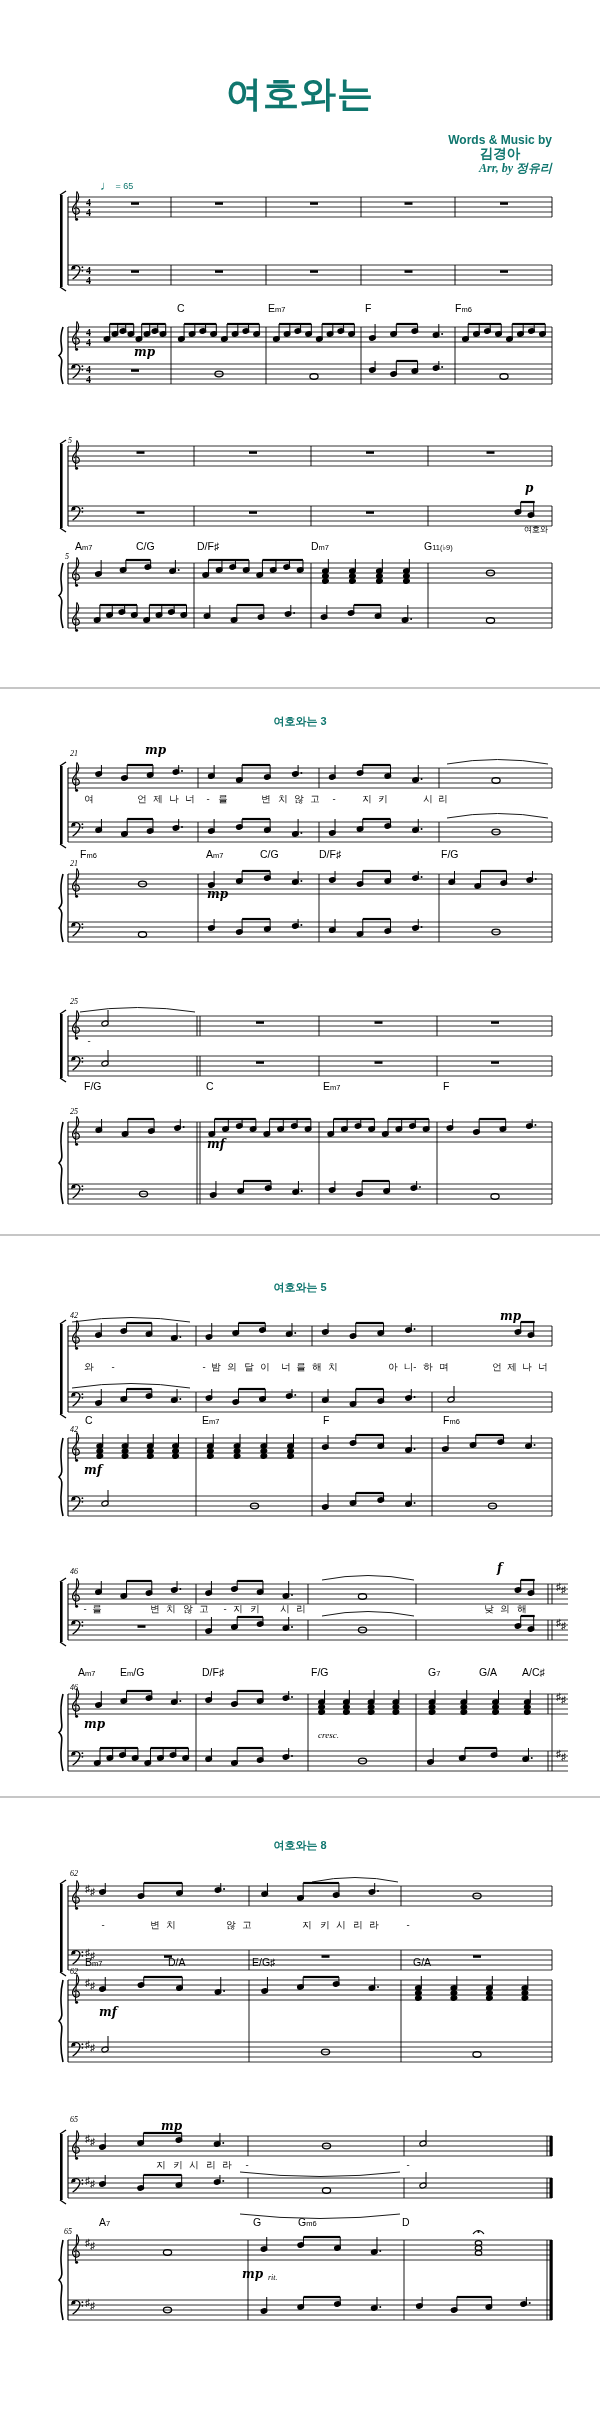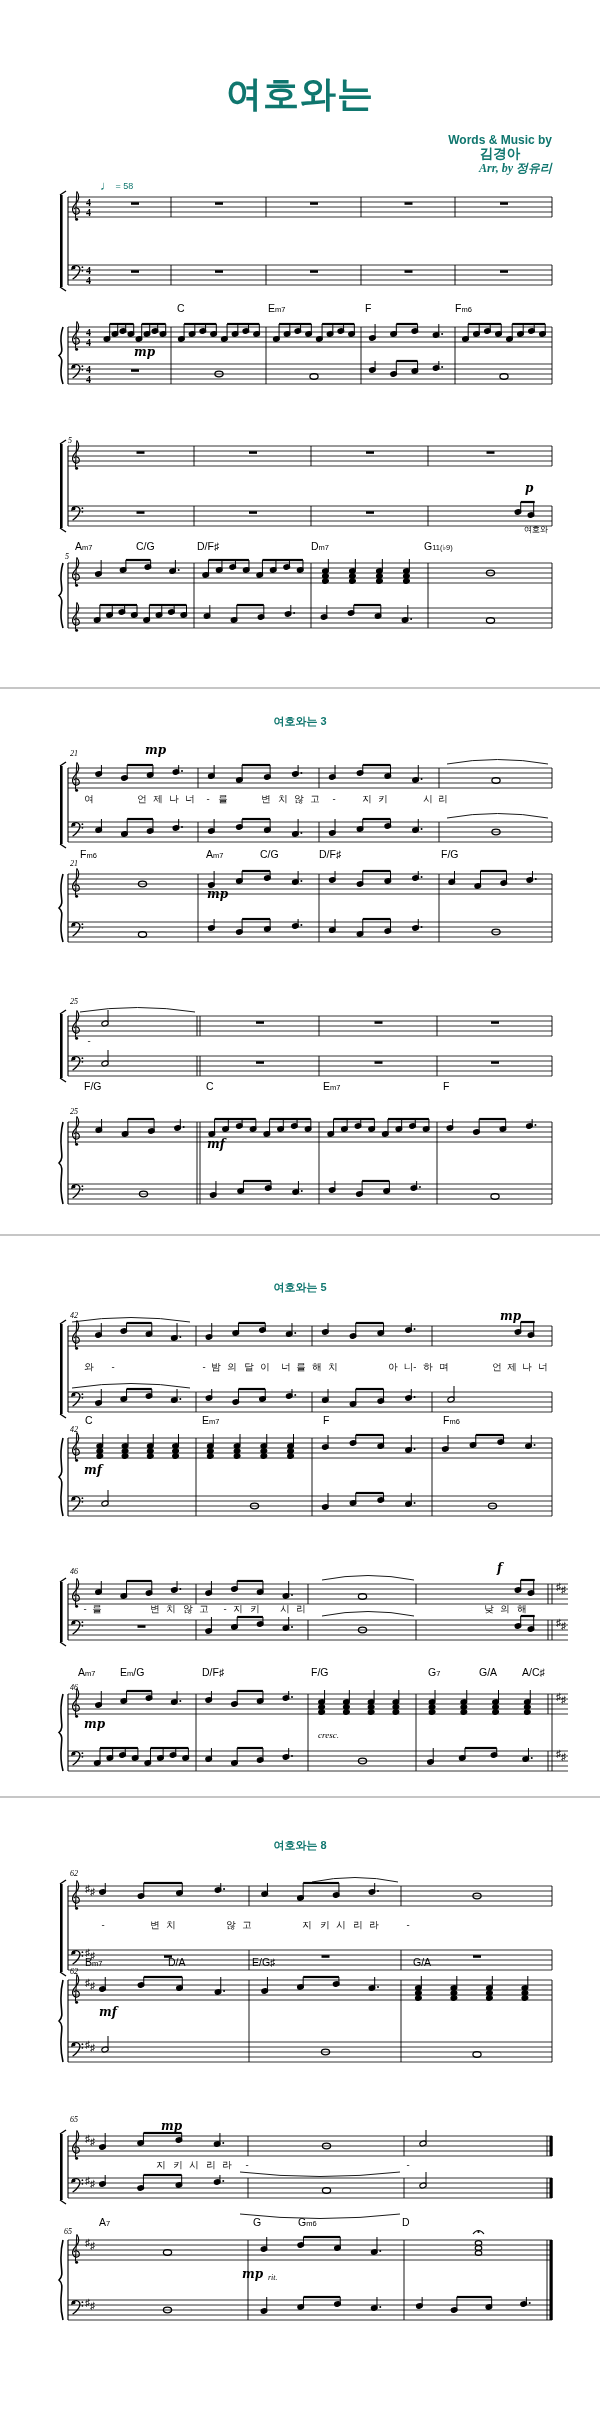--- a/index.html
+++ b/index.html
@@ -23,21 +23,21 @@
 </head>
 <body>
 
 <div class="page">
   <div class="title">여호와는</div>
   <div class="credits">
     <div class="c1">Words &amp; Music by</div>
     <div class="c2">김경아</div>
     <div class="c3">Arr, by 정유리</div>
   </div>
-  <div class="tempo"><span class="note">♩</span> <span>= 58</span></div>
+  <div class="tempo"><span class="note">♩</span> <span>= 65</span></div>
 
   <div class="hdr h1">여호와는  3</div>
   <div class="hdr h2">여호와는  5</div>
   <div class="hdr h3">여호와는  8</div>
 
   <div class="sep s1"></div>
   <div class="sep s2"></div>
   <div class="sep s3"></div>
 
   <svg id="score-svg" width="600" height="2429" viewBox="0 0 600 2429">

